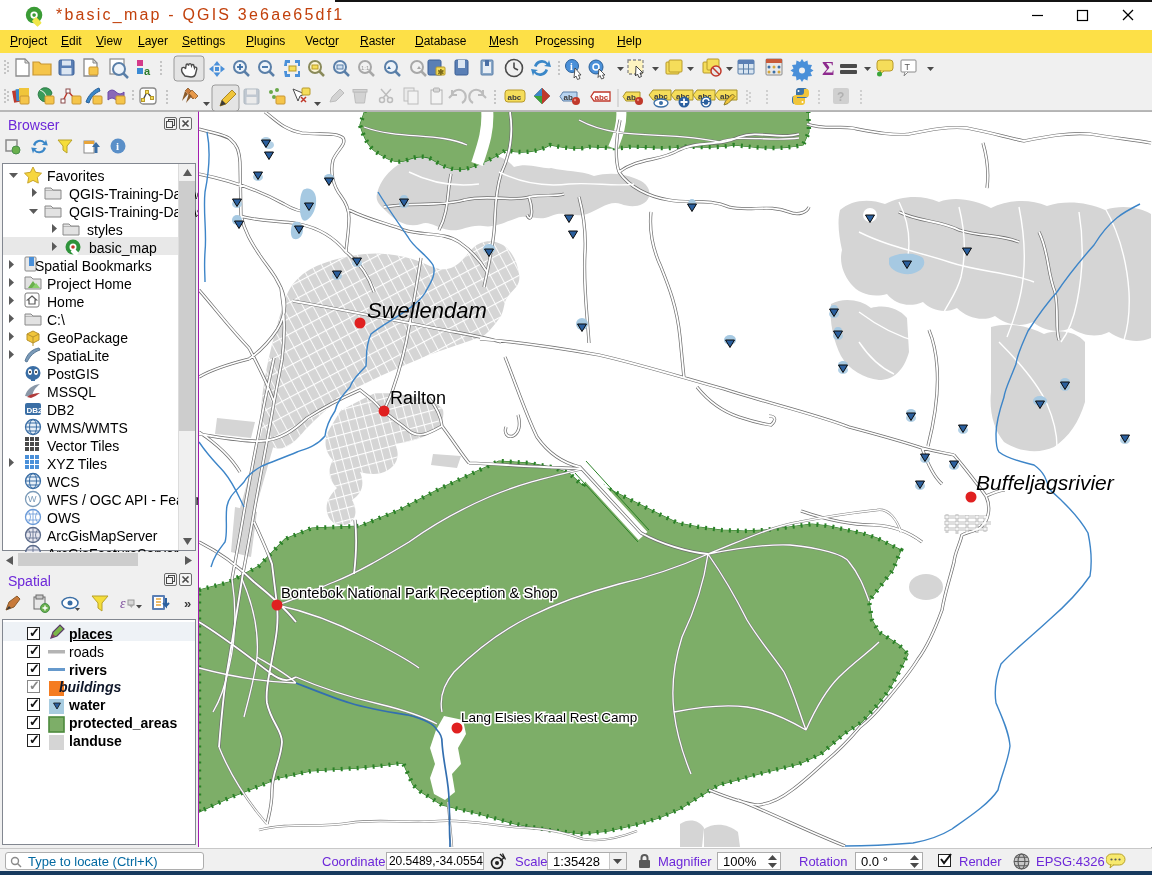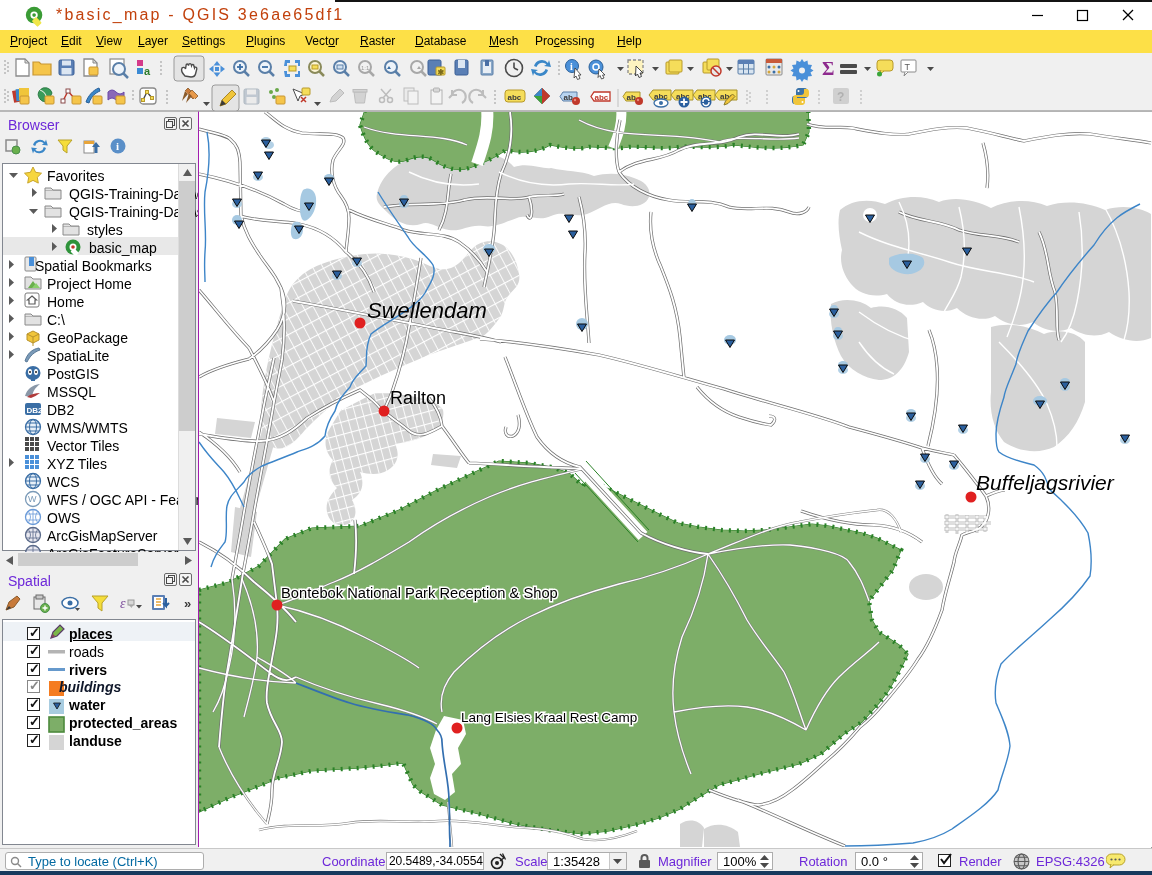--- a/index.html
+++ b/index.html
@@ -1002,21 +1002,21 @@
   <div style="position:absolute;right:0;top:0;width:17px;height:16px;background:#f0f0f0;border-left:1px solid #c8c8c8"></div>
   <svg style="position:absolute;right:4px;top:6px" width="9" height="6">
         <path d="M0 0 L9 0 L4.5 5 z" fill="#4a4a4a"></path>
       </svg>
 </div>
 <svg style="position:absolute;left:638px;top:4px" width="13" height="16" viewBox="0 0 13 16">
       <rect x="1" y="7" width="11" height="8" rx="1" fill="#5a5a5a"></rect>
       <path d="M3.5 7 V5 a3 3 0 0 1 6 0 V7" fill="none" stroke="#5a5a5a" stroke-width="2"></path>
     </svg>
 <span class="slabel" style="left:658px">Magnifier</span>
-<div class="sbox" style="left:717px;top:3px;width:56px;height:18px">
+<div class="sbox" style="left:717px;top:3px;width:64px;height:18px">
   <span style="position:absolute;left:5px;top:1px">100%</span>
   <svg style="position:absolute;right:3px;top:2px" width="9" height="13">
         <path d="M0 5 L4.5 0 L9 5 z" fill="#4a4a4a"></path>
         <path d="M0 8 L9 8 L4.5 13 z" fill="#4a4a4a"></path>
       </svg>
 </div>
 <span class="slabel" style="left:799px">Rotation</span>
 <div class="sbox" style="left:855px;top:3px;width:68px;height:18px">
   <span style="position:absolute;left:5px;top:1px">0.0 °</span>
   <svg style="position:absolute;right:3px;top:2px" width="9" height="13">

